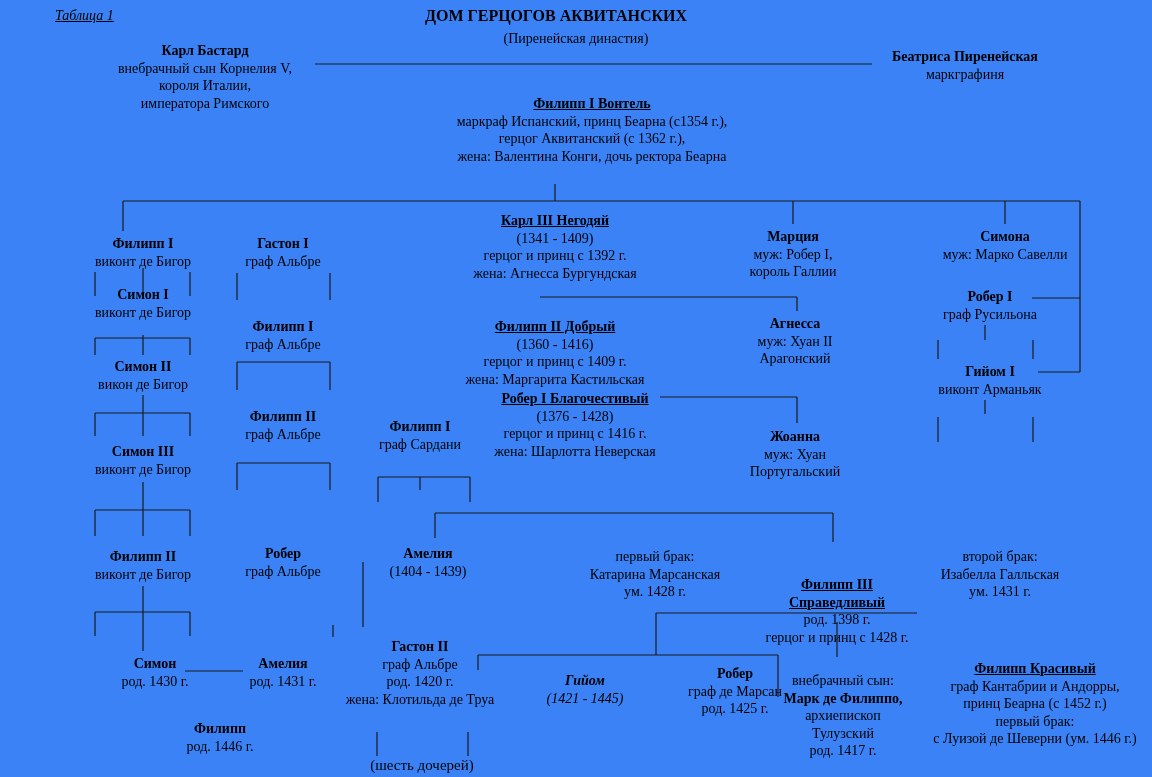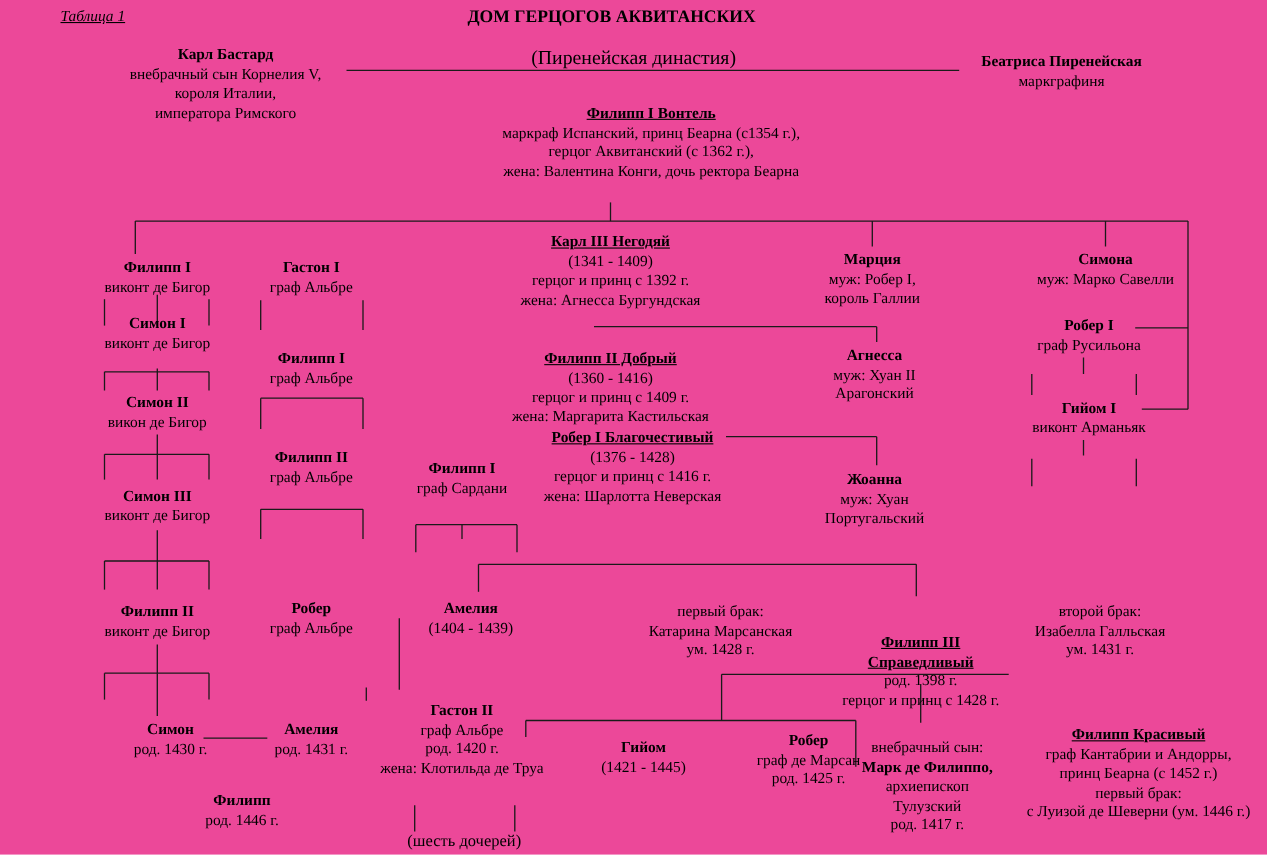--- a/index.html
+++ b/index.html
@@ -1,23 +1,23 @@
 <!DOCTYPE html>
 <html><head>
 <meta charset="utf-8">
 <style>
   html,body{margin:0;padding:0;background:#fff;}
-  #page{position:relative;width:1152px;height:777px;background:#ec4899;overflow:hidden;
+  #page{position:relative;width:1152px;height:777px;background:#3b82f6;overflow:hidden;
         font-family:"Liberation Serif","DejaVu Serif",serif;color:#000;}
   #connectors{position:absolute;left:0;top:0;width:1152px;height:777px;}
   #connectors line{stroke:#1a1a1a;stroke-width:1.2;}
   .hdr{position:absolute;white-space:nowrap;}
   #table-label{left:55px;top:8px;font-style:italic;text-decoration:underline;font-size:14px;}
   #main-title{left:556px;top:7px;transform:translateX(-50%);font-weight:bold;font-size:16px;}
-  #main-subtitle{left:576px;top:42px;transform:translateX(-50%);font-size:18px;}
+  #main-subtitle{left:576px;top:31px;transform:translateX(-50%);font-size:14px;}
   .node{position:absolute;transform:translateX(-50%);text-align:center;}
   .ln{white-space:nowrap;font-size:14px;line-height:17.5px;}
   .b{font-weight:bold;}
   .u{text-decoration:underline;}
   .s{font-size:15px;}
 </style>
 </head>
 <body>
 
 <div id="page">
@@ -222,21 +222,21 @@
       <div class="node" style="left: 283px; top: 655px;">
         <div class="ln b">Амелия</div>
         <div class="ln">род. 1431 г.</div>
       </div>
       <div class="node" style="left: 420px; top: 638px;">
         <div class="ln b">Гастон II</div>
         <div class="ln">граф Альбре</div>
         <div class="ln">род. 1420 г.</div>
         <div class="ln">жена: Клотильда де Труа</div>
       </div>
-      <div class="node" style="left: 585px; top: 672px;">
+      <div class="node" style="left: 585px; top: 672px; font-style: italic;">
         <div class="ln b">Гийом</div>
         <div class="ln">(1421 - 1445)</div>
       </div>
       <div class="node" style="left: 735px; top: 665px;">
         <div class="ln b">Робер</div>
         <div class="ln">граф де Марсан</div>
         <div class="ln">род. 1425 г.</div>
       </div>
       <div class="node" style="left: 843px; top: 672px;">
         <div class="ln">внебрачный сын:</div>

